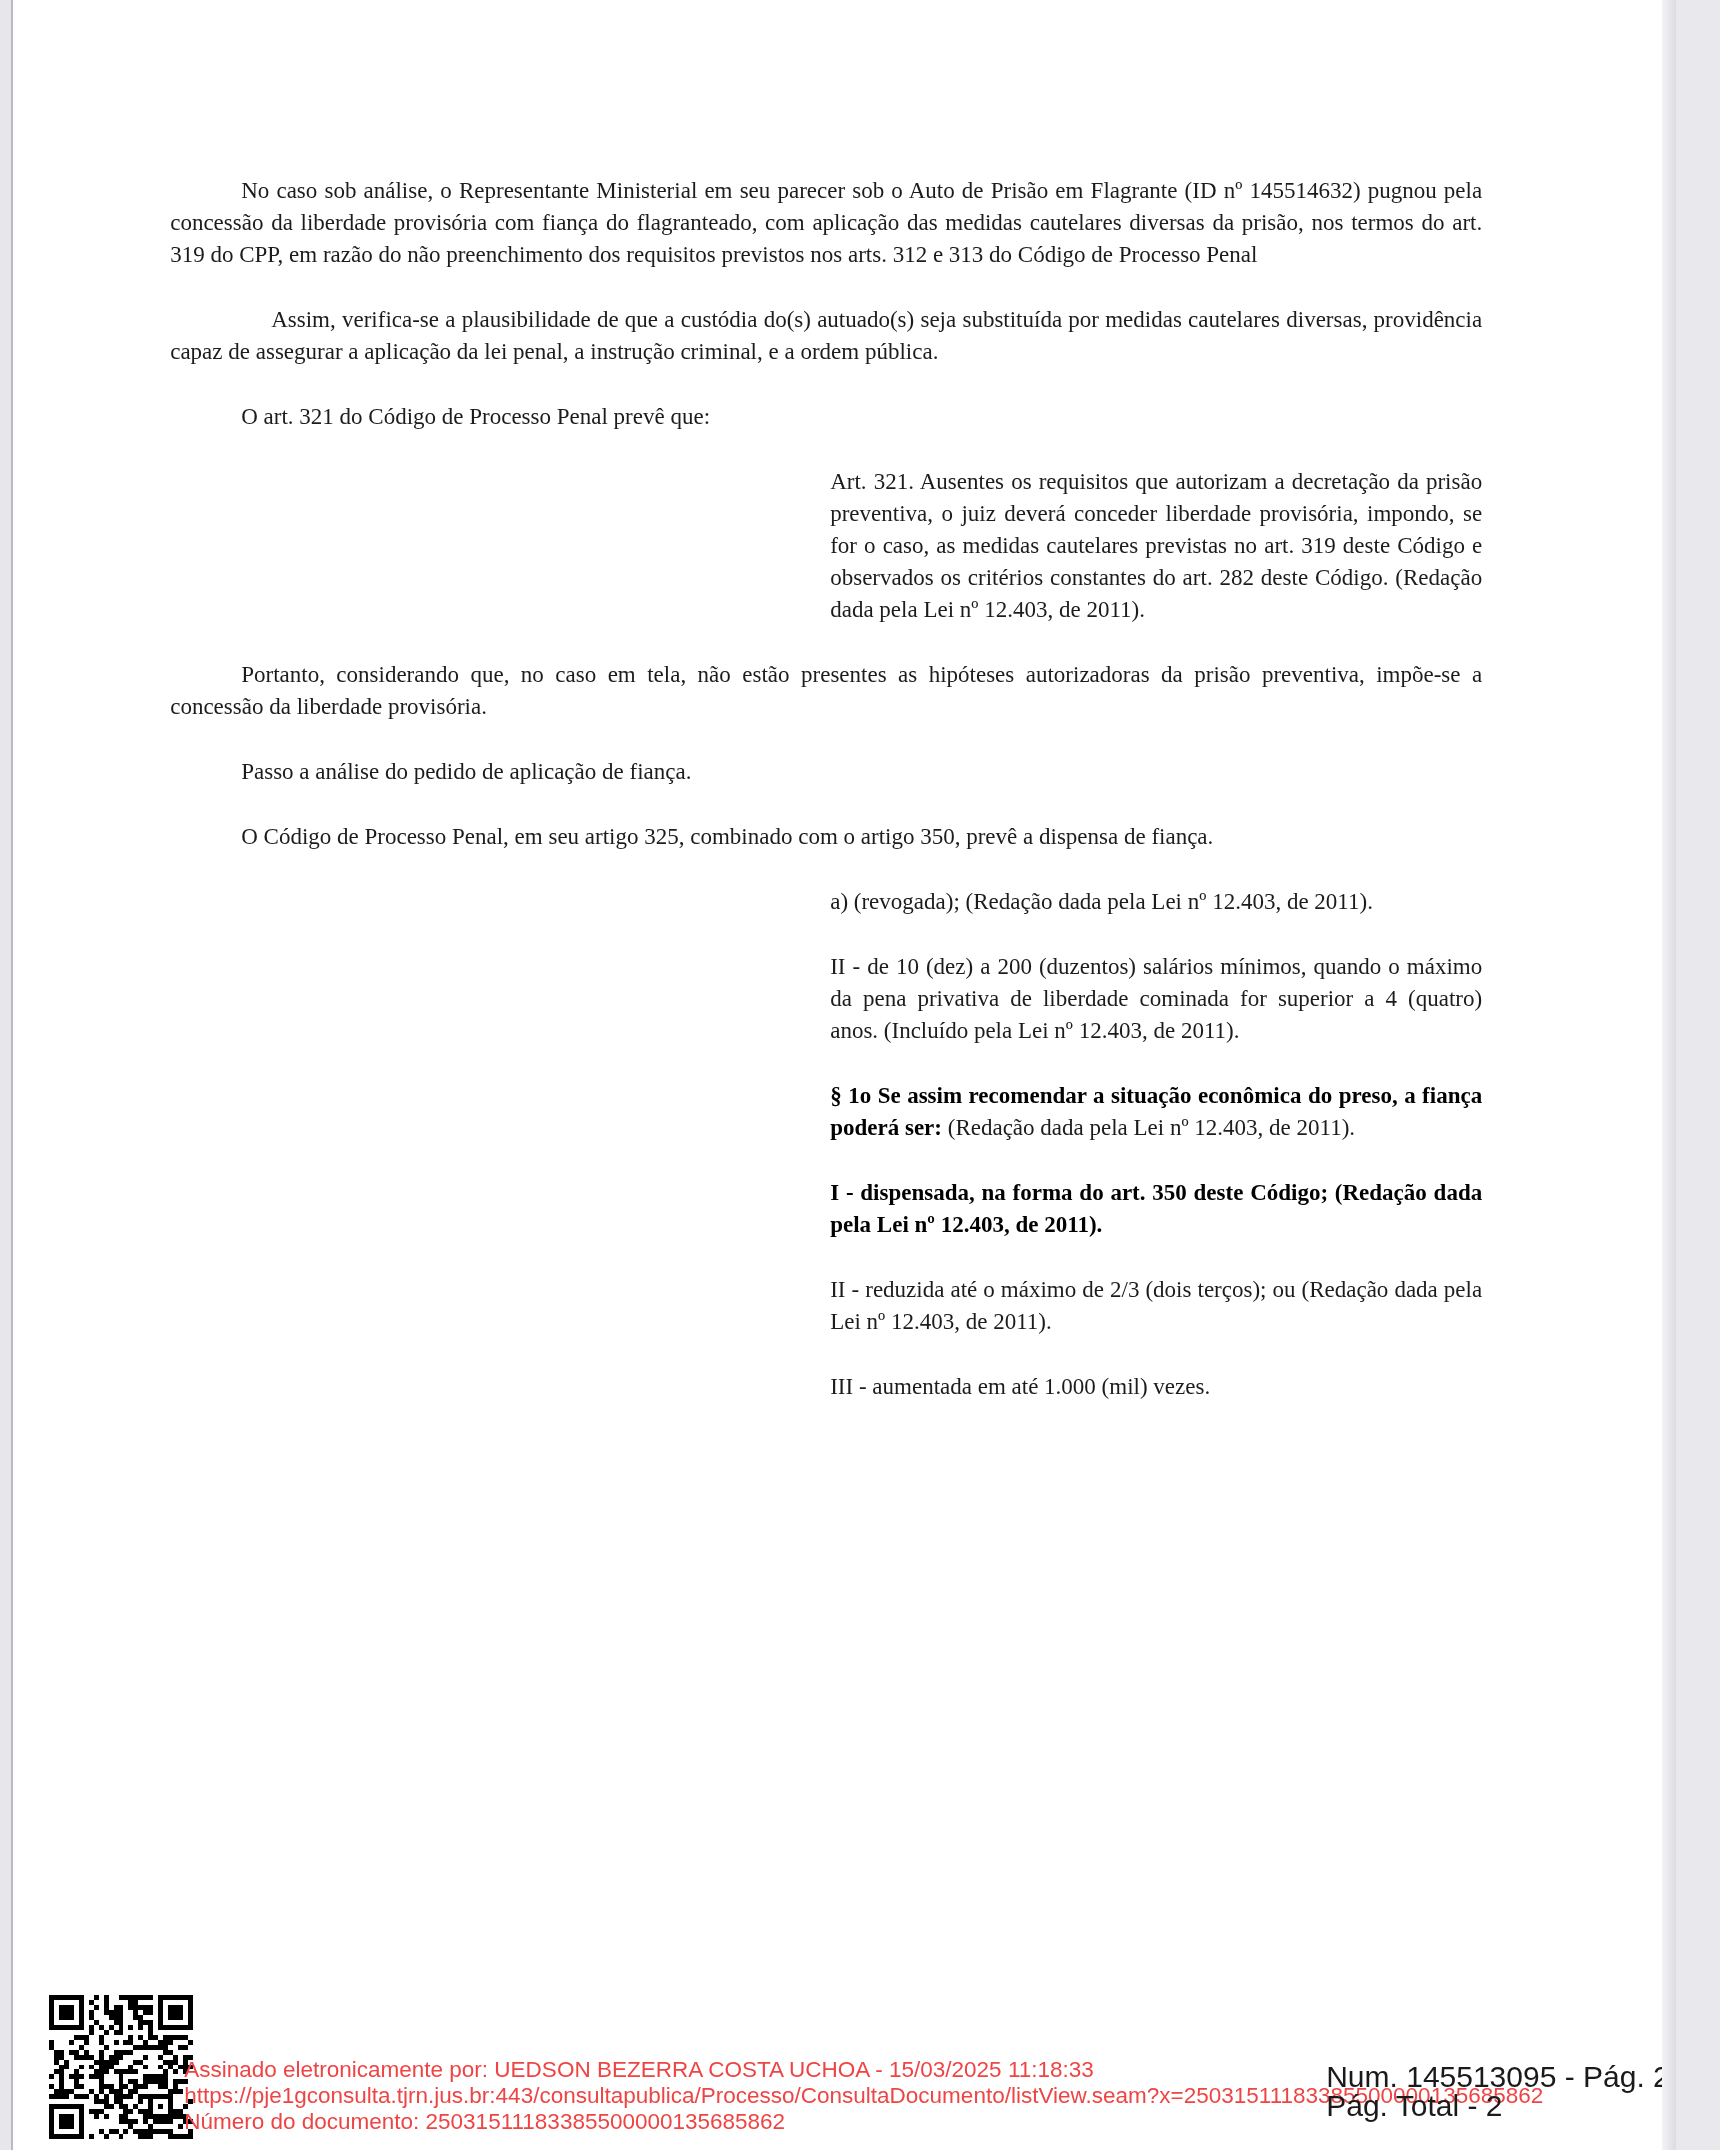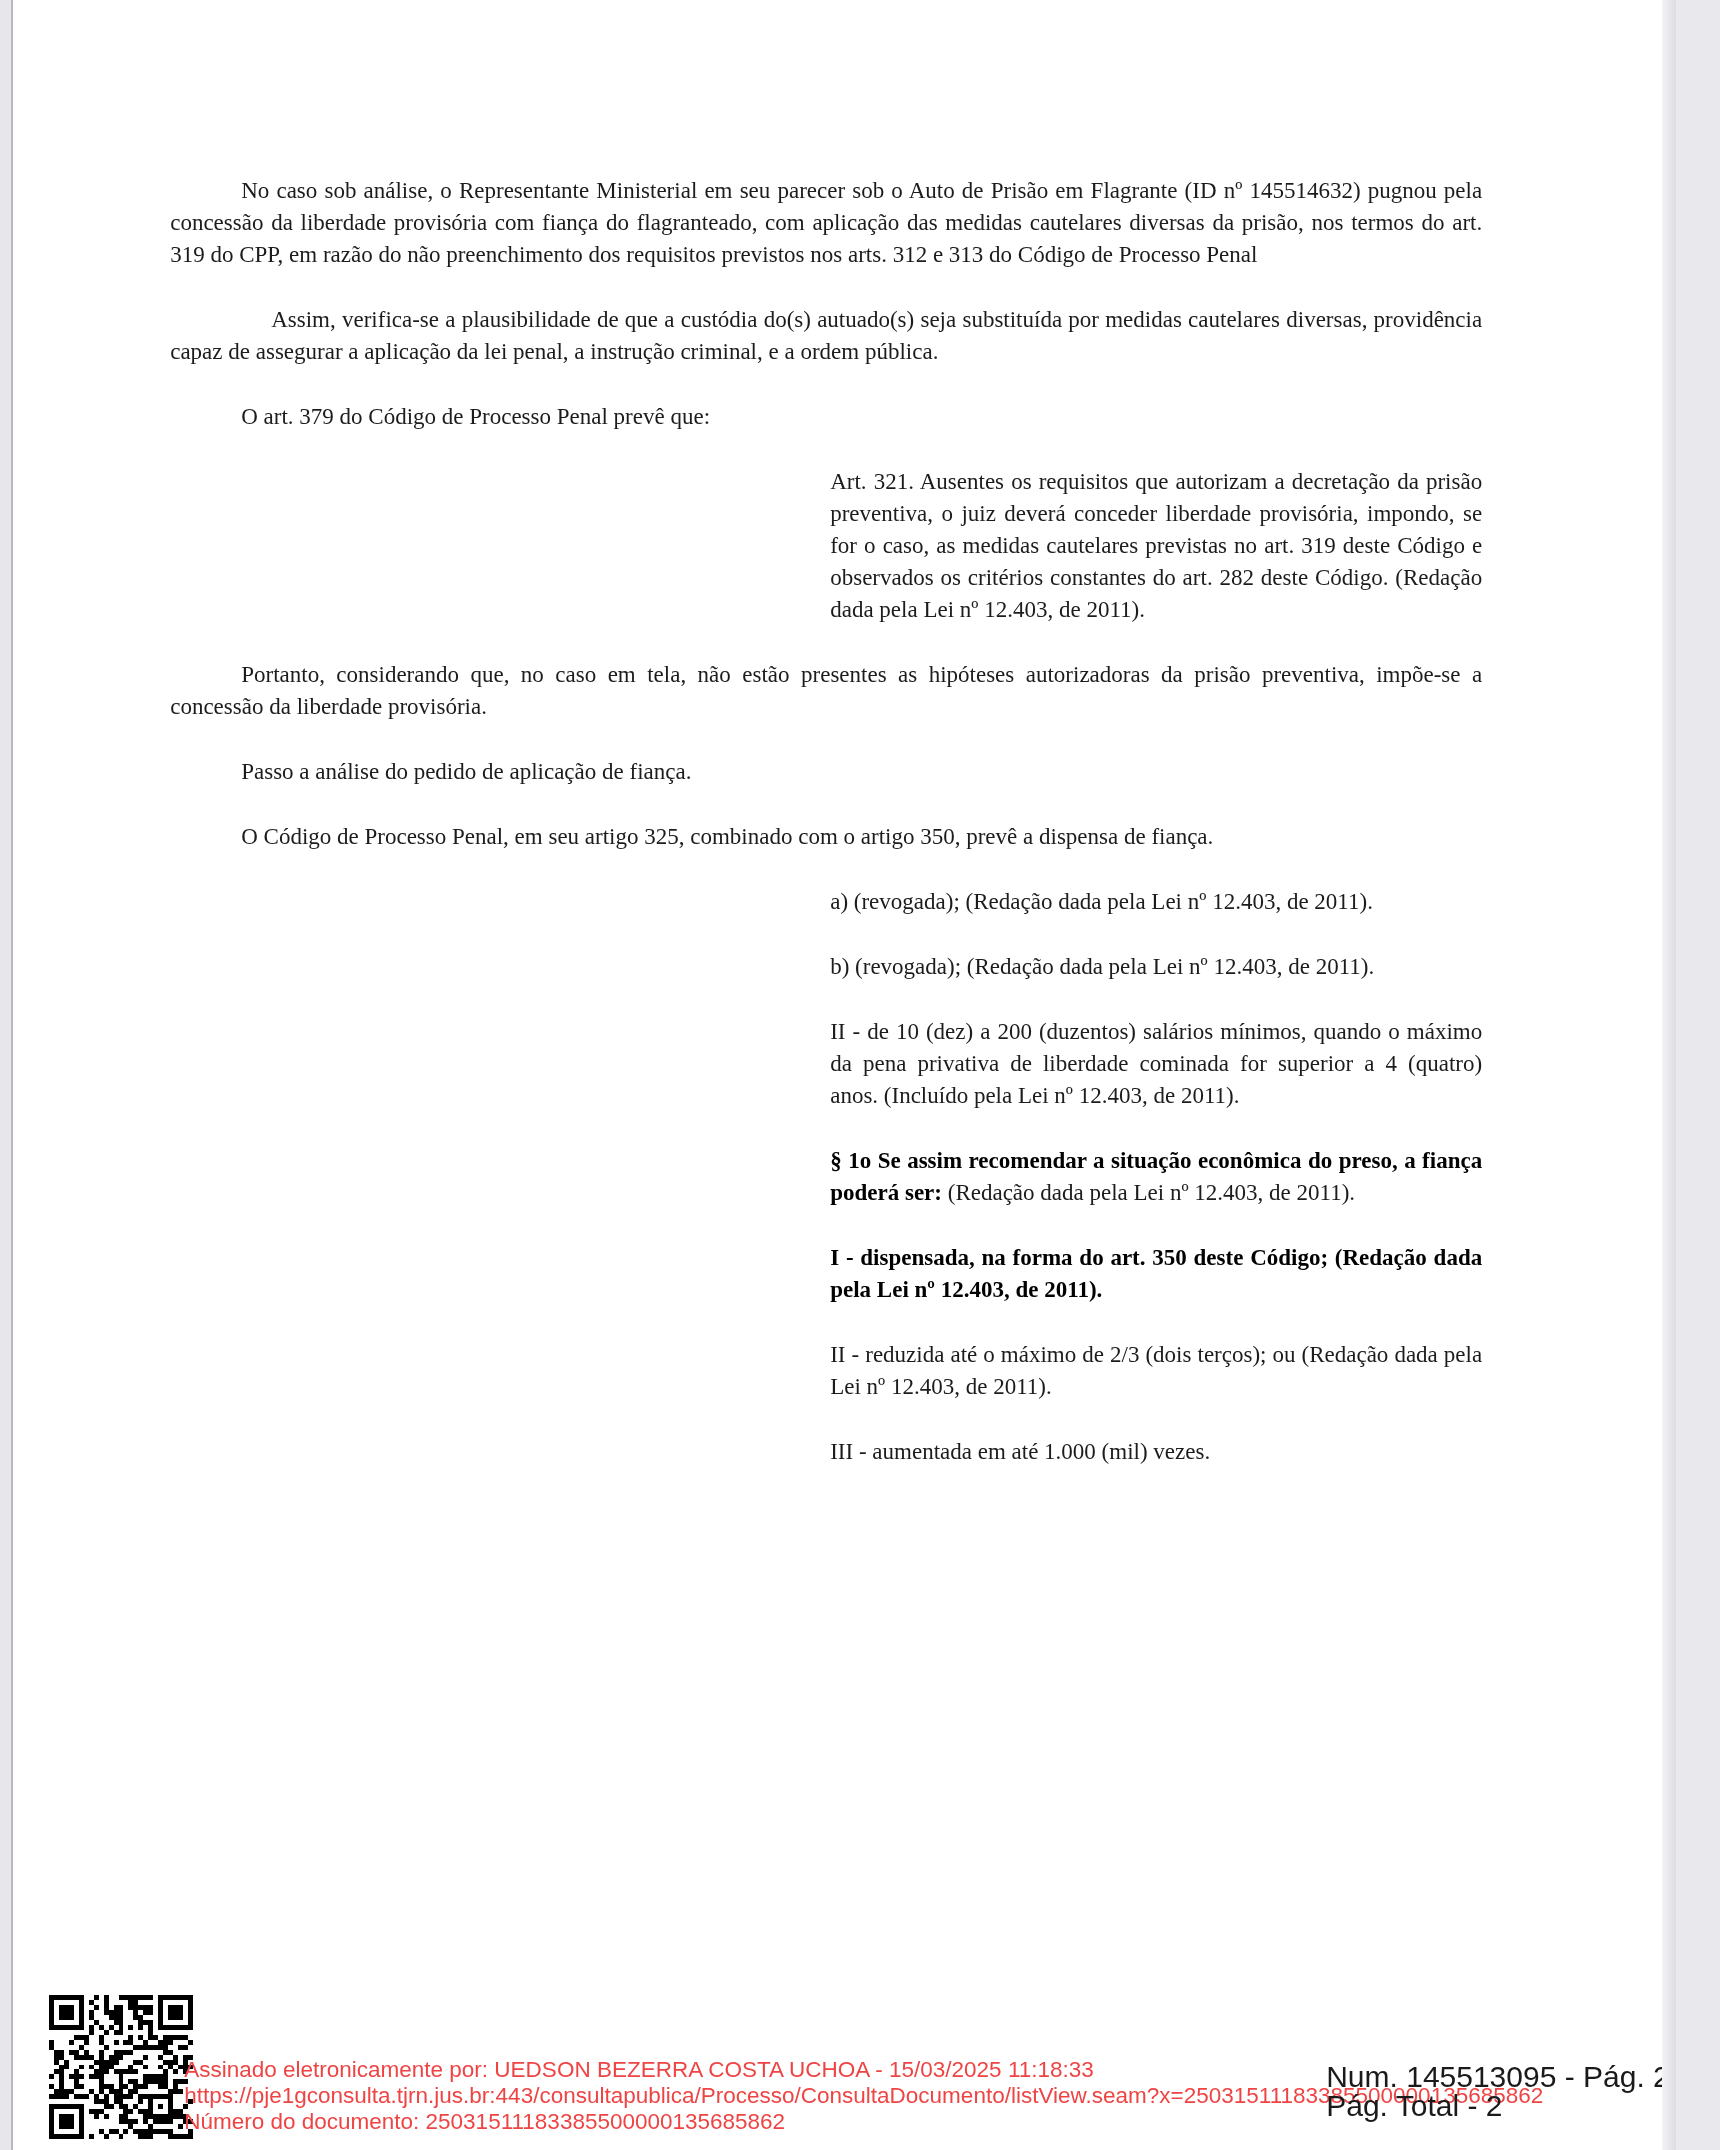--- a/index.html
+++ b/index.html
@@ -73,27 +73,26 @@
 <body>
 
 <div class="viewport">
   <div class="edge-left"></div>
   <div class="edge-left-line"></div>
 
   <div class="page">
     <div class="content">
       <p class="para body-para">No caso sob análise, o Representante Ministerial em seu parecer sob o Auto de Prisão em Flagrante (ID nº 145514632) pugnou pela concessão da liberdade provisória  com fiança do flagranteado, com aplicação das medidas cautelares diversas da prisão, nos termos do art. 319 do CPP,  em razão do não preenchimento dos requisitos previstos nos arts. 312 e 313 do Código de Processo Penal</p>
       <p class="para body-para indent-lg">Assim, verifica-se a plausibilidade de que a custódia do(s) autuado(s) seja substituída por medidas cautelares diversas, providência capaz de assegurar a aplicação da lei penal, a instrução criminal, e a ordem pública.</p>
-      <p class="para body-para">O art. 379 do Código de Processo Penal prevê que:</p>
+      <p class="para body-para">O art. 321 do Código de Processo Penal prevê que:</p>
       <p class="para quote-para">Art. 321.  Ausentes os requisitos que autorizam a decretação da prisão preventiva, o juiz deverá conceder liberdade provisória, impondo, se for o caso, as medidas cautelares previstas no art. 319 deste Código e observados os critérios constantes do art. 282 deste Código. (Redação dada pela Lei nº 12.403, de 2011).</p>
       <p class="para body-para">Portanto, considerando que, no caso em tela, não estão presentes as hipóteses autorizadoras da prisão preventiva, impõe-se a concessão da liberdade provisória.</p>
       <p class="para body-para">Passo a análise do pedido de aplicação de fiança.</p>
       <p class="para body-para">O Código de Processo Penal, em seu artigo 325, combinado com o artigo 350, prevê a dispensa de fiança.</p>
       <p class="para quote-para">a) (revogada); (Redação dada pela Lei nº 12.403, de 2011).</p>
-      <p class="para quote-para">b) (revogada); (Redação dada pela Lei nº 12.403, de 2011).</p>
       <p class="para quote-para">II - de 10 (dez) a 200 (duzentos) salários mínimos, quando o máximo da pena privativa de liberdade cominada for superior a 4 (quatro) anos. (Incluído pela Lei nº 12.403, de 2011).</p>
       <p class="para quote-para"><b class="bold">§ 1o Se assim recomendar a situação econômica do preso, a fiança poderá ser:</b><span> (Redação dada pela Lei nº 12.403, de 2011).</span></p>
       <p class="para quote-para bold">I - dispensada, na forma do art. 350 deste Código; (Redação dada pela Lei nº 12.403, de 2011).</p>
       <p class="para quote-para">II - reduzida até o máximo de 2/3 (dois terços); ou (Redação dada pela Lei nº 12.403, de 2011).</p>
       <p class="para quote-para">III - aumentada em até 1.000 (mil) vezes.</p>
     </div>
 
     <svg class="qr" id="qr-code" viewBox="0 0 29 29" shape-rendering="crispEdges" xmlns="http://www.w3.org/2000/svg">
         <rect x="0" y="0" width="29" height="29" fill="#fff"></rect>
         <rect x="0" y="0" width="1" height="1" fill="#000"></rect>

